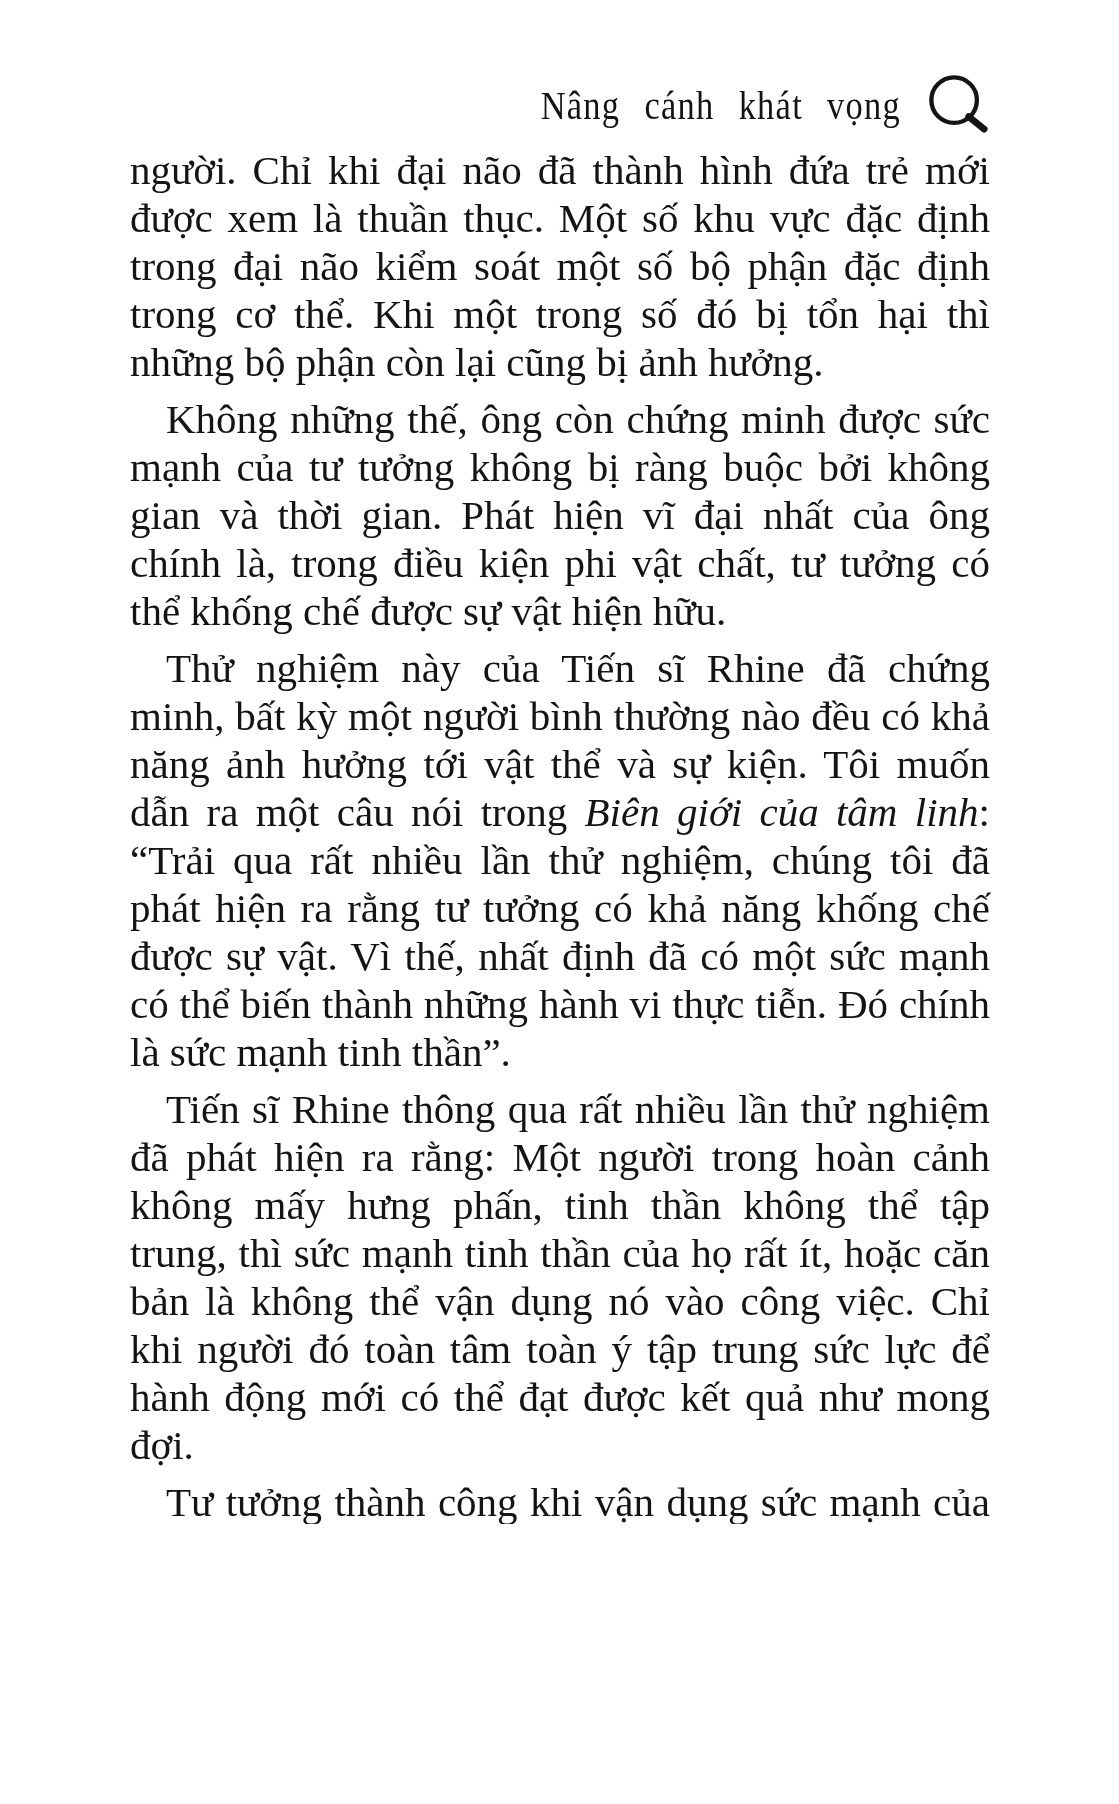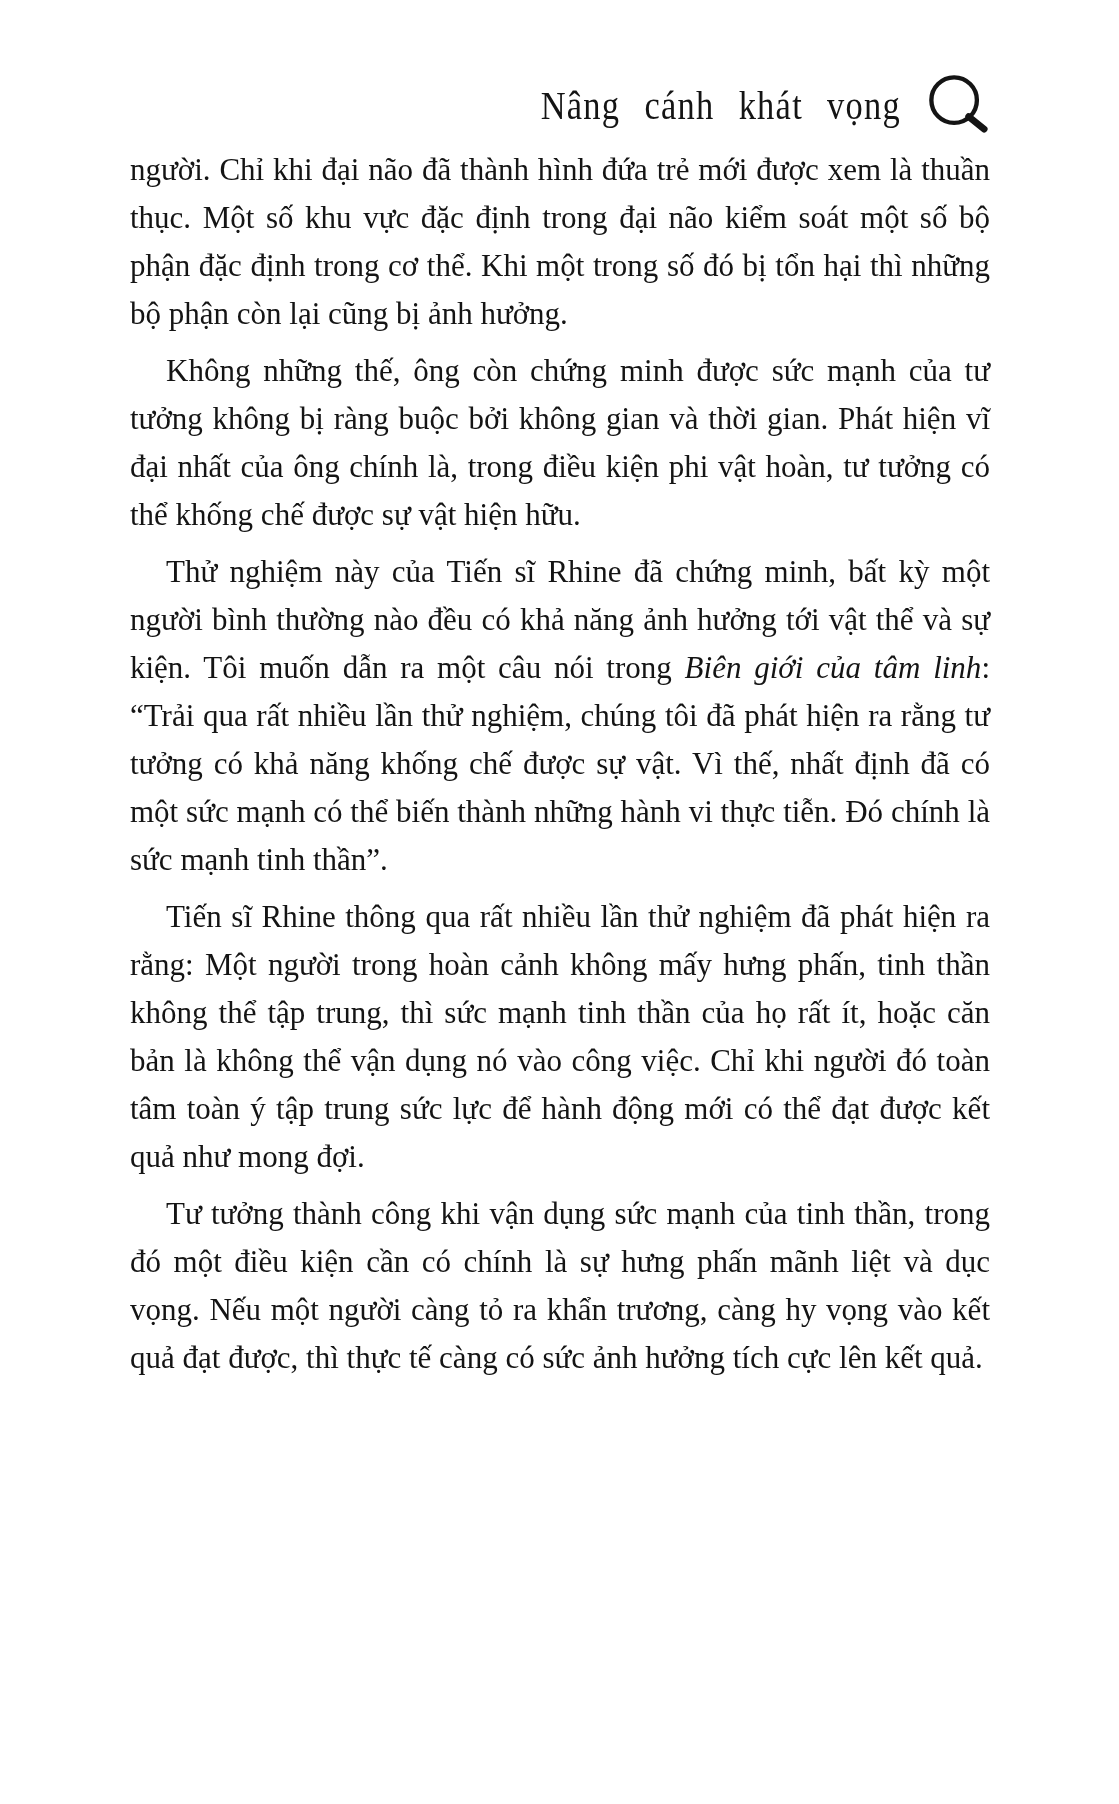--- a/index.html
+++ b/index.html
@@ -34,21 +34,21 @@
     color: #141414;
   }
   .q-ornament { display: block; }
 
   
   .body-text {
     position: absolute;
     top: 146px;
     left: 130px;
     width: 860px;
-    font-size: 31px;
+    font-size: 41px;
     line-height: 48px;
     text-align: justify;
     color: #141414;
   }
   .body-text p { margin: 0 0 9px 0; }
   .body-text p.indent { text-indent: 36px; }
   .body-text .italic { font-style: italic; }
 
   
   .footer {
@@ -83,21 +83,21 @@
   <div class="header">
     <div class="running-head">Nâng cánh khát vọng</div>
     <svg class="q-ornament" width="62" height="66" viewBox="0 0 64 68" aria-hidden="true">
       <circle cx="28" cy="29" r="23.5" fill="none" stroke="#141414" stroke-width="4.5"></circle>
       <path d="M 43 46 L 59 59" fill="none" stroke="#141414" stroke-width="7" stroke-linecap="round"></path>
     </svg>
   </div>
 
   <main class="body-text">
       <p class=""><span>người. Chỉ khi đại não đã thành hình đứa trẻ mới được xem là thuần thục. Một số khu vực đặc định trong đại não kiểm soát một số bộ phận đặc định trong cơ thể. Khi một trong số đó bị tổn hại thì những bộ phận còn lại cũng bị ảnh hưởng.</span></p>
-      <p class="indent"><span>Không những thế, ông còn chứng minh được sức mạnh của tư tưởng không bị ràng buộc bởi không gian và thời gian. Phát hiện vĩ đại nhất của ông chính là, trong điều kiện phi vật hoàn, tư tưởng có thể khống chế được sự vật hiện hữu.</span></p>
+      <p class="indent"><span>Không những thế, ông còn chứng minh được sức mạnh của tư tưởng không bị ràng buộc bởi không gian và thời gian. Phát hiện vĩ đại nhất của ông chính là, trong điều kiện phi vật chất, tư tưởng có thể khống chế được sự vật hiện hữu.</span></p>
       <p class="indent"><span>Thử nghiệm này của Tiến sĩ Rhine đã chứng minh, bất kỳ một người bình thường nào đều có khả năng ảnh hưởng tới vật thể và sự kiện. Tôi muốn dẫn ra một câu nói trong </span><span class="italic">Biên giới của tâm linh</span><span>: “Trải qua rất nhiều lần thử nghiệm, chúng tôi đã phát hiện ra rằng tư tưởng có khả năng khống chế được sự vật. Vì thế, nhất định đã có một sức mạnh có thể biến thành những hành vi thực tiễn. Đó chính là sức mạnh tinh thần”.</span></p>
       <p class="indent"><span>Tiến sĩ Rhine thông qua rất nhiều lần thử nghiệm đã phát hiện ra rằng: Một người trong hoàn cảnh không mấy hưng phấn, tinh thần không thể tập trung, thì sức mạnh tinh thần của họ rất ít, hoặc căn bản là không thể vận dụng nó vào công việc. Chỉ khi người đó toàn tâm toàn ý tập trung sức lực để hành động mới có thể đạt được kết quả như mong đợi.</span></p>
       <p class="indent"><span>Tư tưởng thành công khi vận dụng sức mạnh của tinh thần, trong đó một điều kiện cần có chính là sự hưng phấn mãnh liệt và dục vọng. Nếu một người càng tỏ ra khẩn trương, càng hy vọng vào kết quả đạt được, thì thực tế càng có sức ảnh hưởng tích cực lên kết quả.</span></p>
     </main>
 
   <div class="footer">
     <div class="cloud-wrap">
       <svg viewBox="0 0 180 92" aria-hidden="true">
         <path d="M 12 46
                  A 12 12 0 0 1 22.5 29

